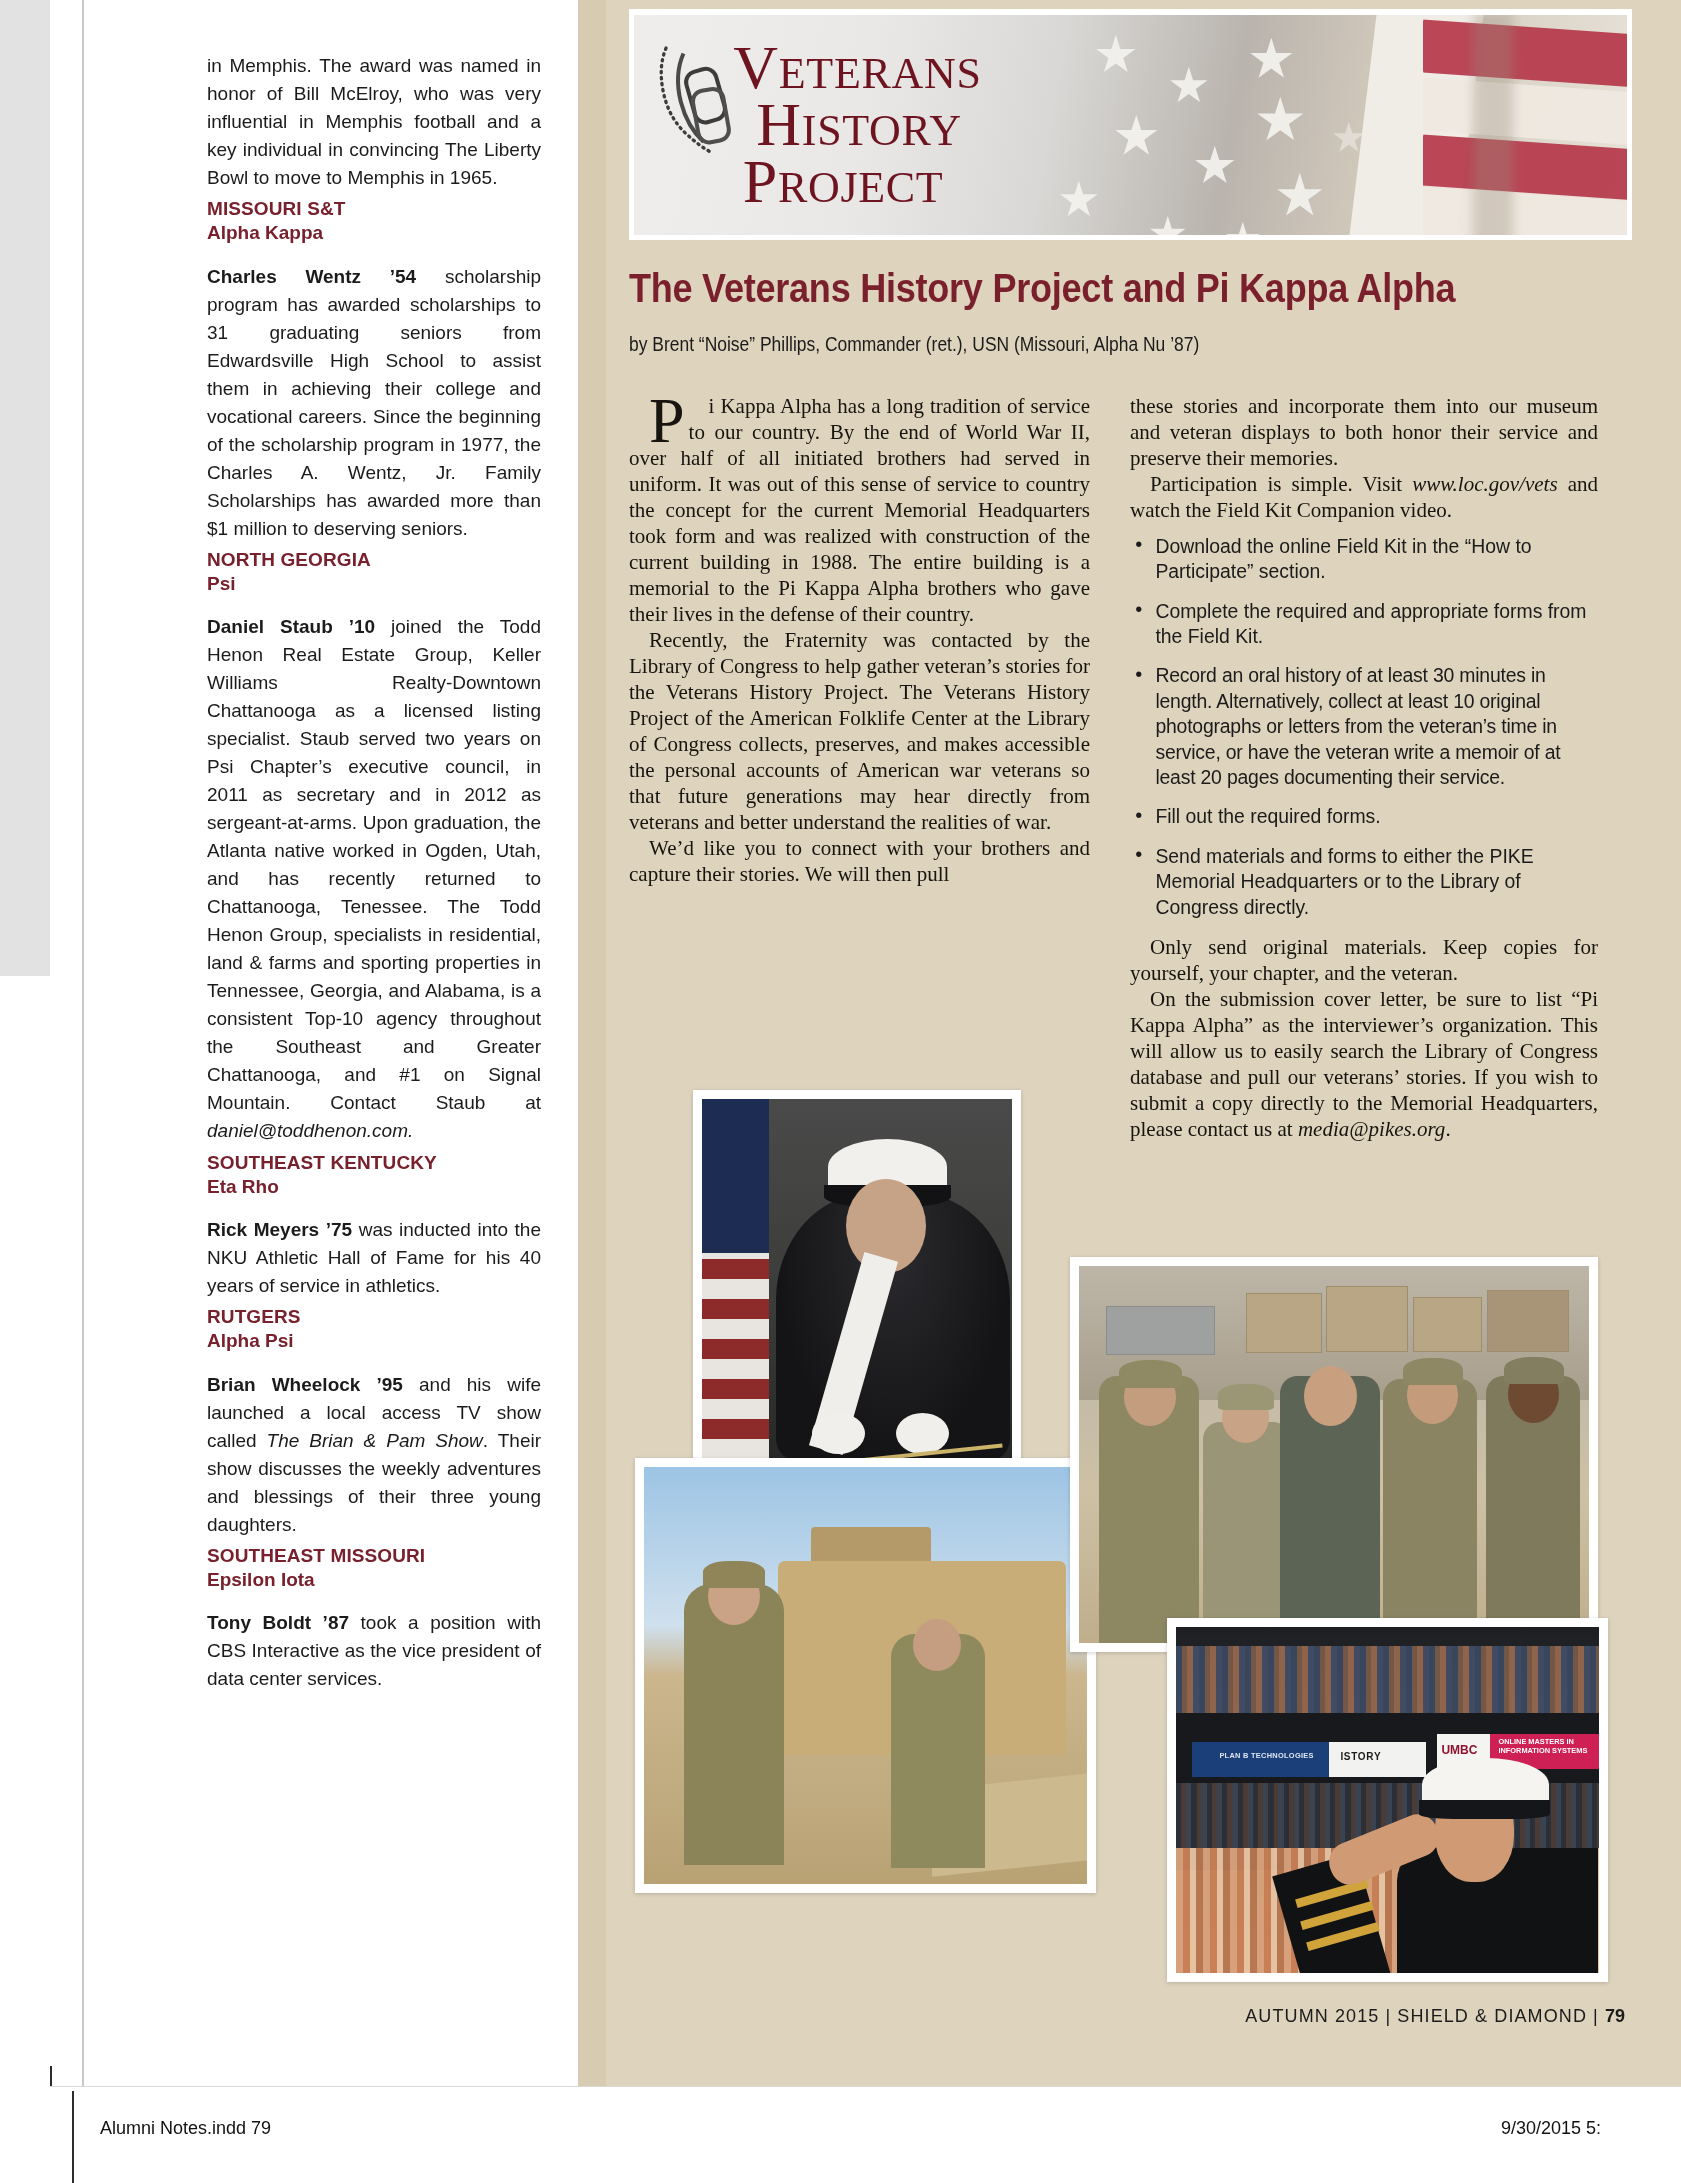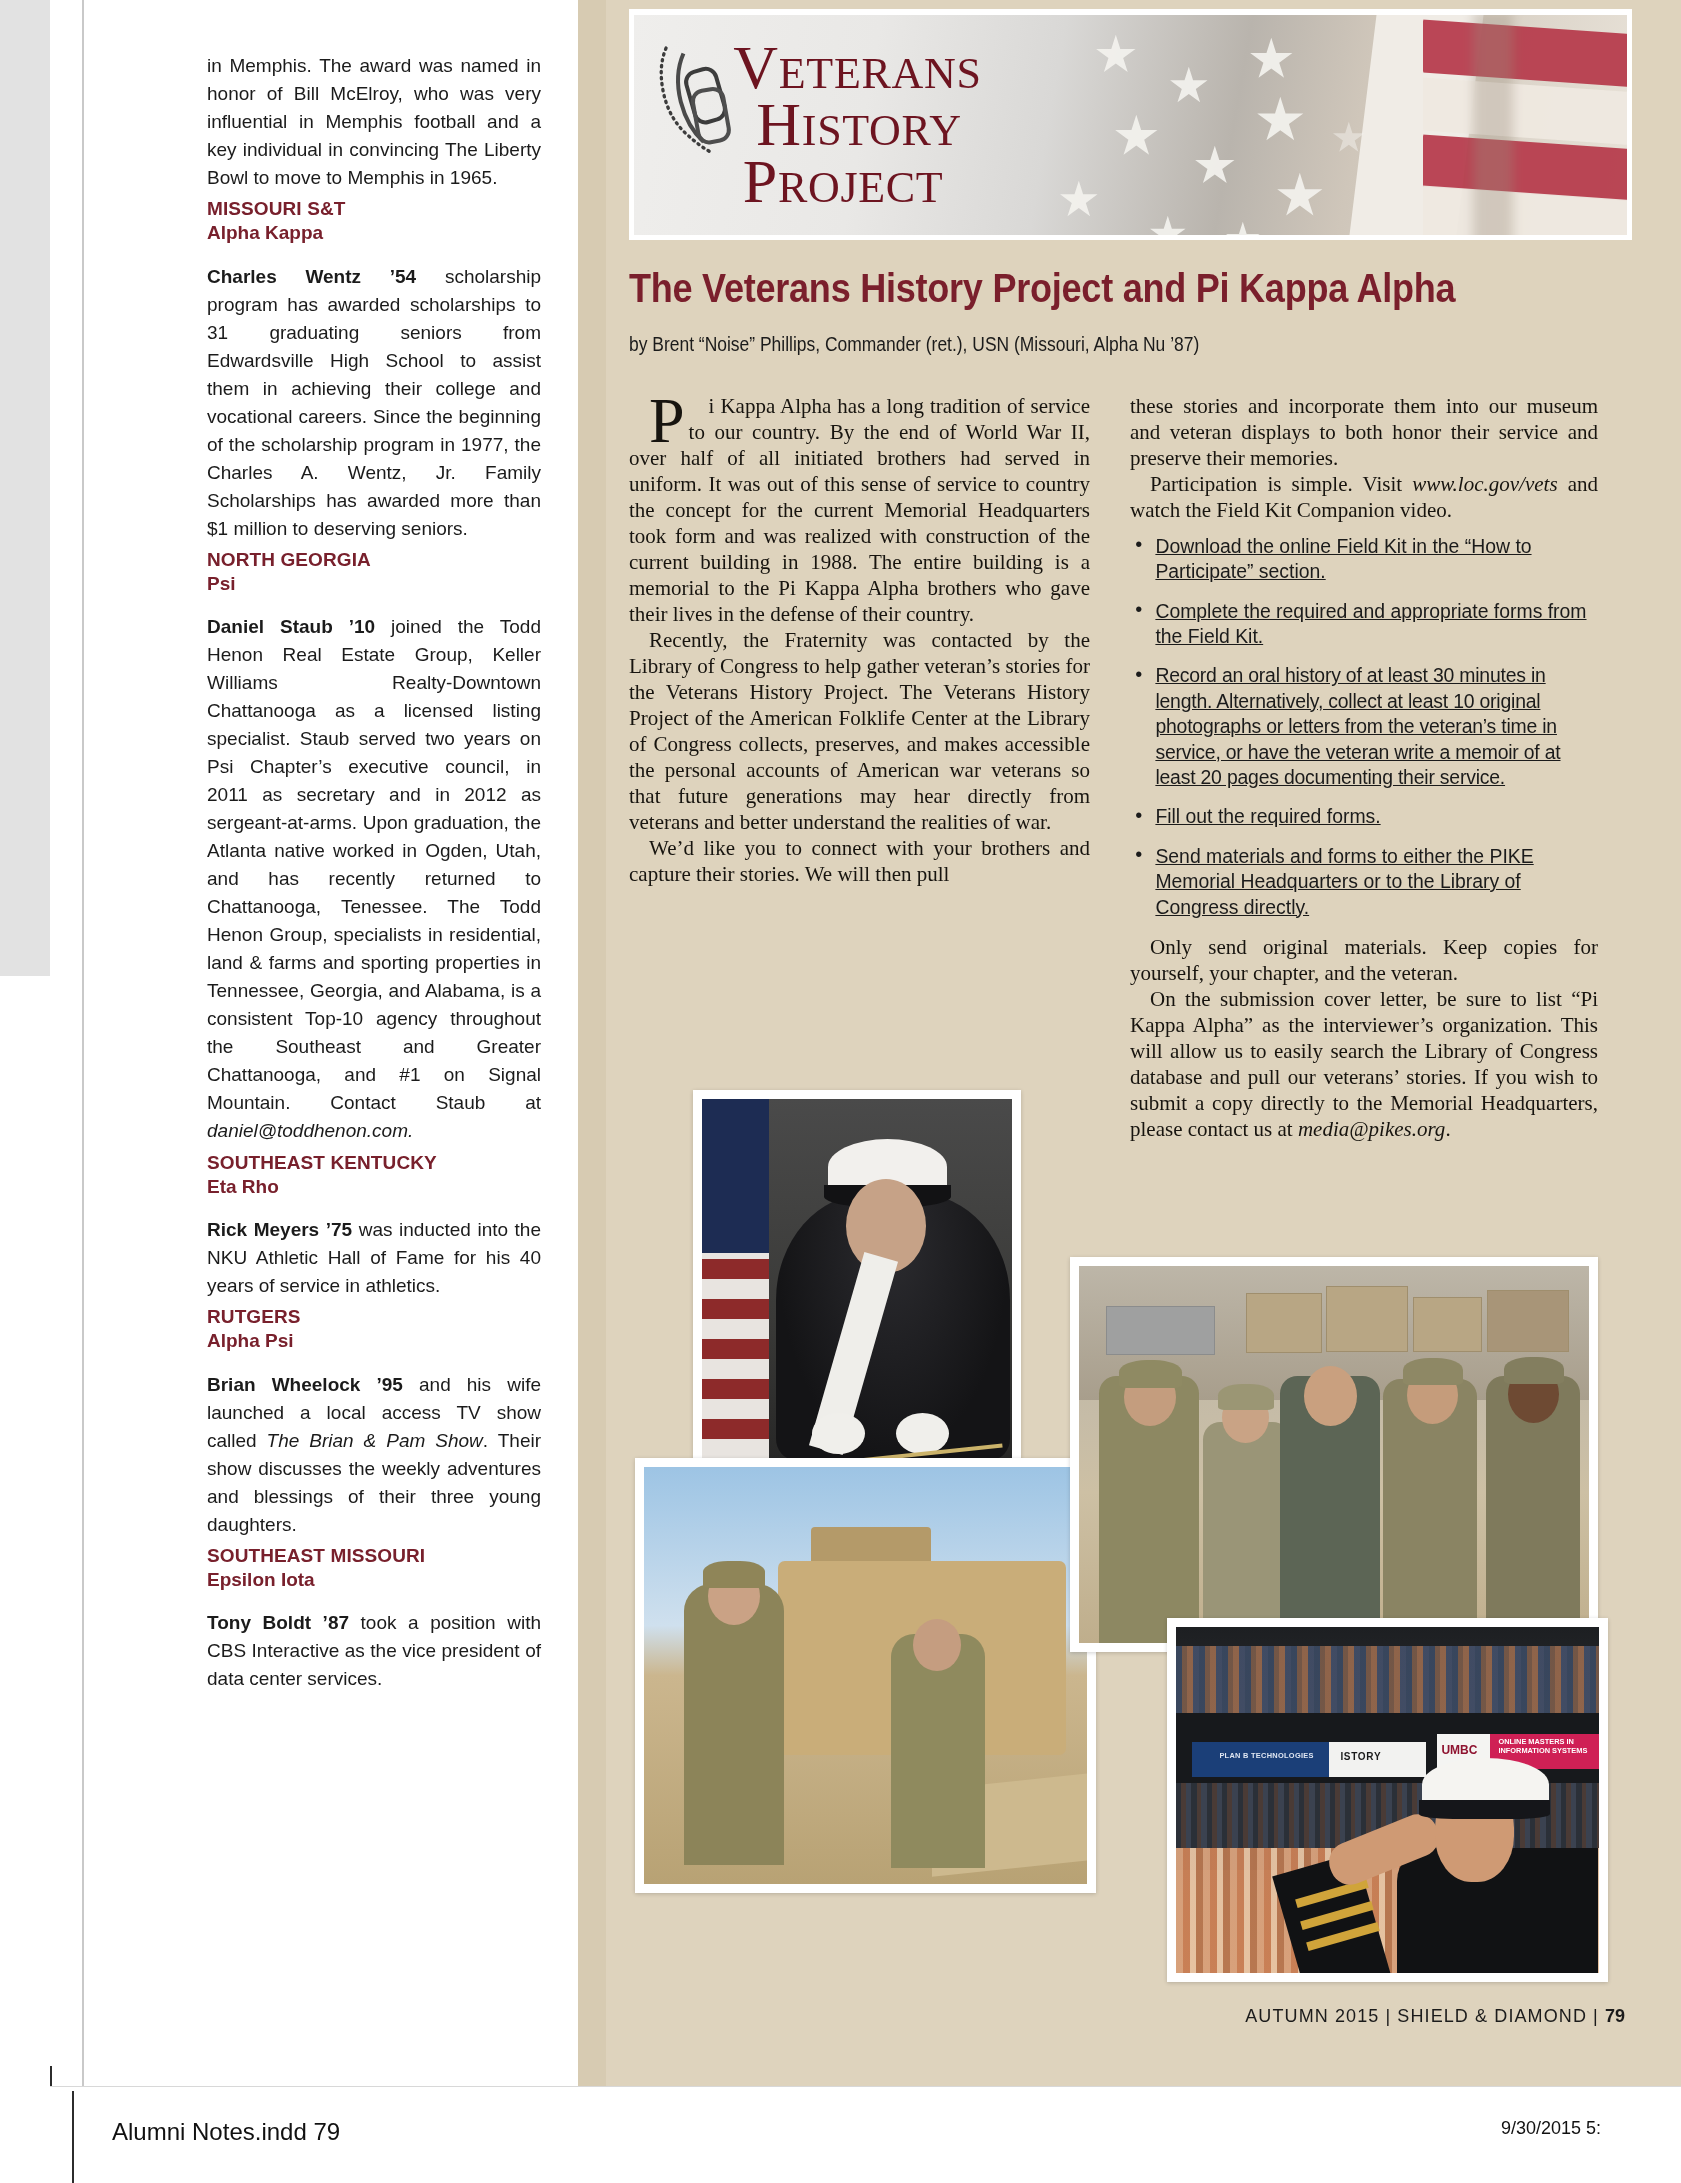--- a/index.html
+++ b/index.html
@@ -16,21 +16,21 @@
   .left-grey-edge{position:absolute;left:0;top:0;width:50px;height:976px;background:#e2e2e2;}
   .spine-rule{position:absolute;left:82px;top:0;width:2px;height:2086px;background:#c9c9c9;}
   .spine-rule-b{position:absolute;left:50px;top:2066px;width:2px;height:117px;background:#2c2c2c;}
   .beige-panel{position:absolute;left:578px;top:0;width:1103px;height:2086px;background:#ded3bd;}
   .beige-left-sliver{position:absolute;left:578px;top:0;width:28px;height:2086px;background:#d7cbb2;}
 
   
   .print-bar{position:absolute;left:0;top:2086px;width:1682px;height:97px;background:#ffffff;}
   .print-bar .hair{position:absolute;left:50px;top:0;width:1632px;height:1.3px;background:#d8d8d8;}
   .print-bar .vline{position:absolute;left:72px;top:5.3px;width:2px;height:92px;background:#2c2c2c;}
-  .print-left{position:absolute;left:100px;top:32px;font-size:24px;color:#111;white-space:nowrap;margin-left:12px;}
+  .print-left{position:absolute;left:100px;top:32px;font-size:18px;color:#111;white-space:nowrap;}
   .print-right{position:absolute;left:1501px;top:32px;font-size:18px;color:#111;white-space:nowrap;}
 
   
   .alumni-col{
     position:absolute;left:207px;top:52px;width:334px;
     font-size:19px;line-height:28px;color:#1b1b1b;
     text-align:justify;
   }
   .alumni-col p{margin:0 0 0 0;}
   .para{margin-bottom:17.4px;text-align:justify;}
@@ -93,21 +93,21 @@
     float:left;font-size:64px;line-height:49px;font-weight:normal;
     font-family:"Liberation Serif",serif;
     margin:2.7px 4px 0 0;color:#17140f;
   }
   .bullets{
     font-family:"Liberation Sans",sans-serif;
     font-size:19.4px;line-height:25.4px;color:#1b1b1b;
     margin:10.7px 0 10.7px 0;padding:0;list-style:none;
     text-align:left;
   }
-  .bullets li{position:relative;padding-left:25.4px;margin-bottom:14px;text-decoration:underline;}
+  .bullets li{position:relative;padding-left:25.4px;margin-bottom:14px;}
   .bullets li::before{content:"\2022";position:absolute;left:5.3px;top:-1.3px;font-size:20px;}
   .tight{letter-spacing:-0.2px;}
 
   
   .photo{position:absolute;background:#ffffff;box-sizing:border-box;
     box-shadow:0 1.3px 4px rgba(0,0,0,.18);}
   .photo .inner{width:100%;height:100%;overflow:hidden;position:relative;}
 
   
   .ph1{left:693px;top:1090px;width:328px;height:415px;padding:9.4px;}

